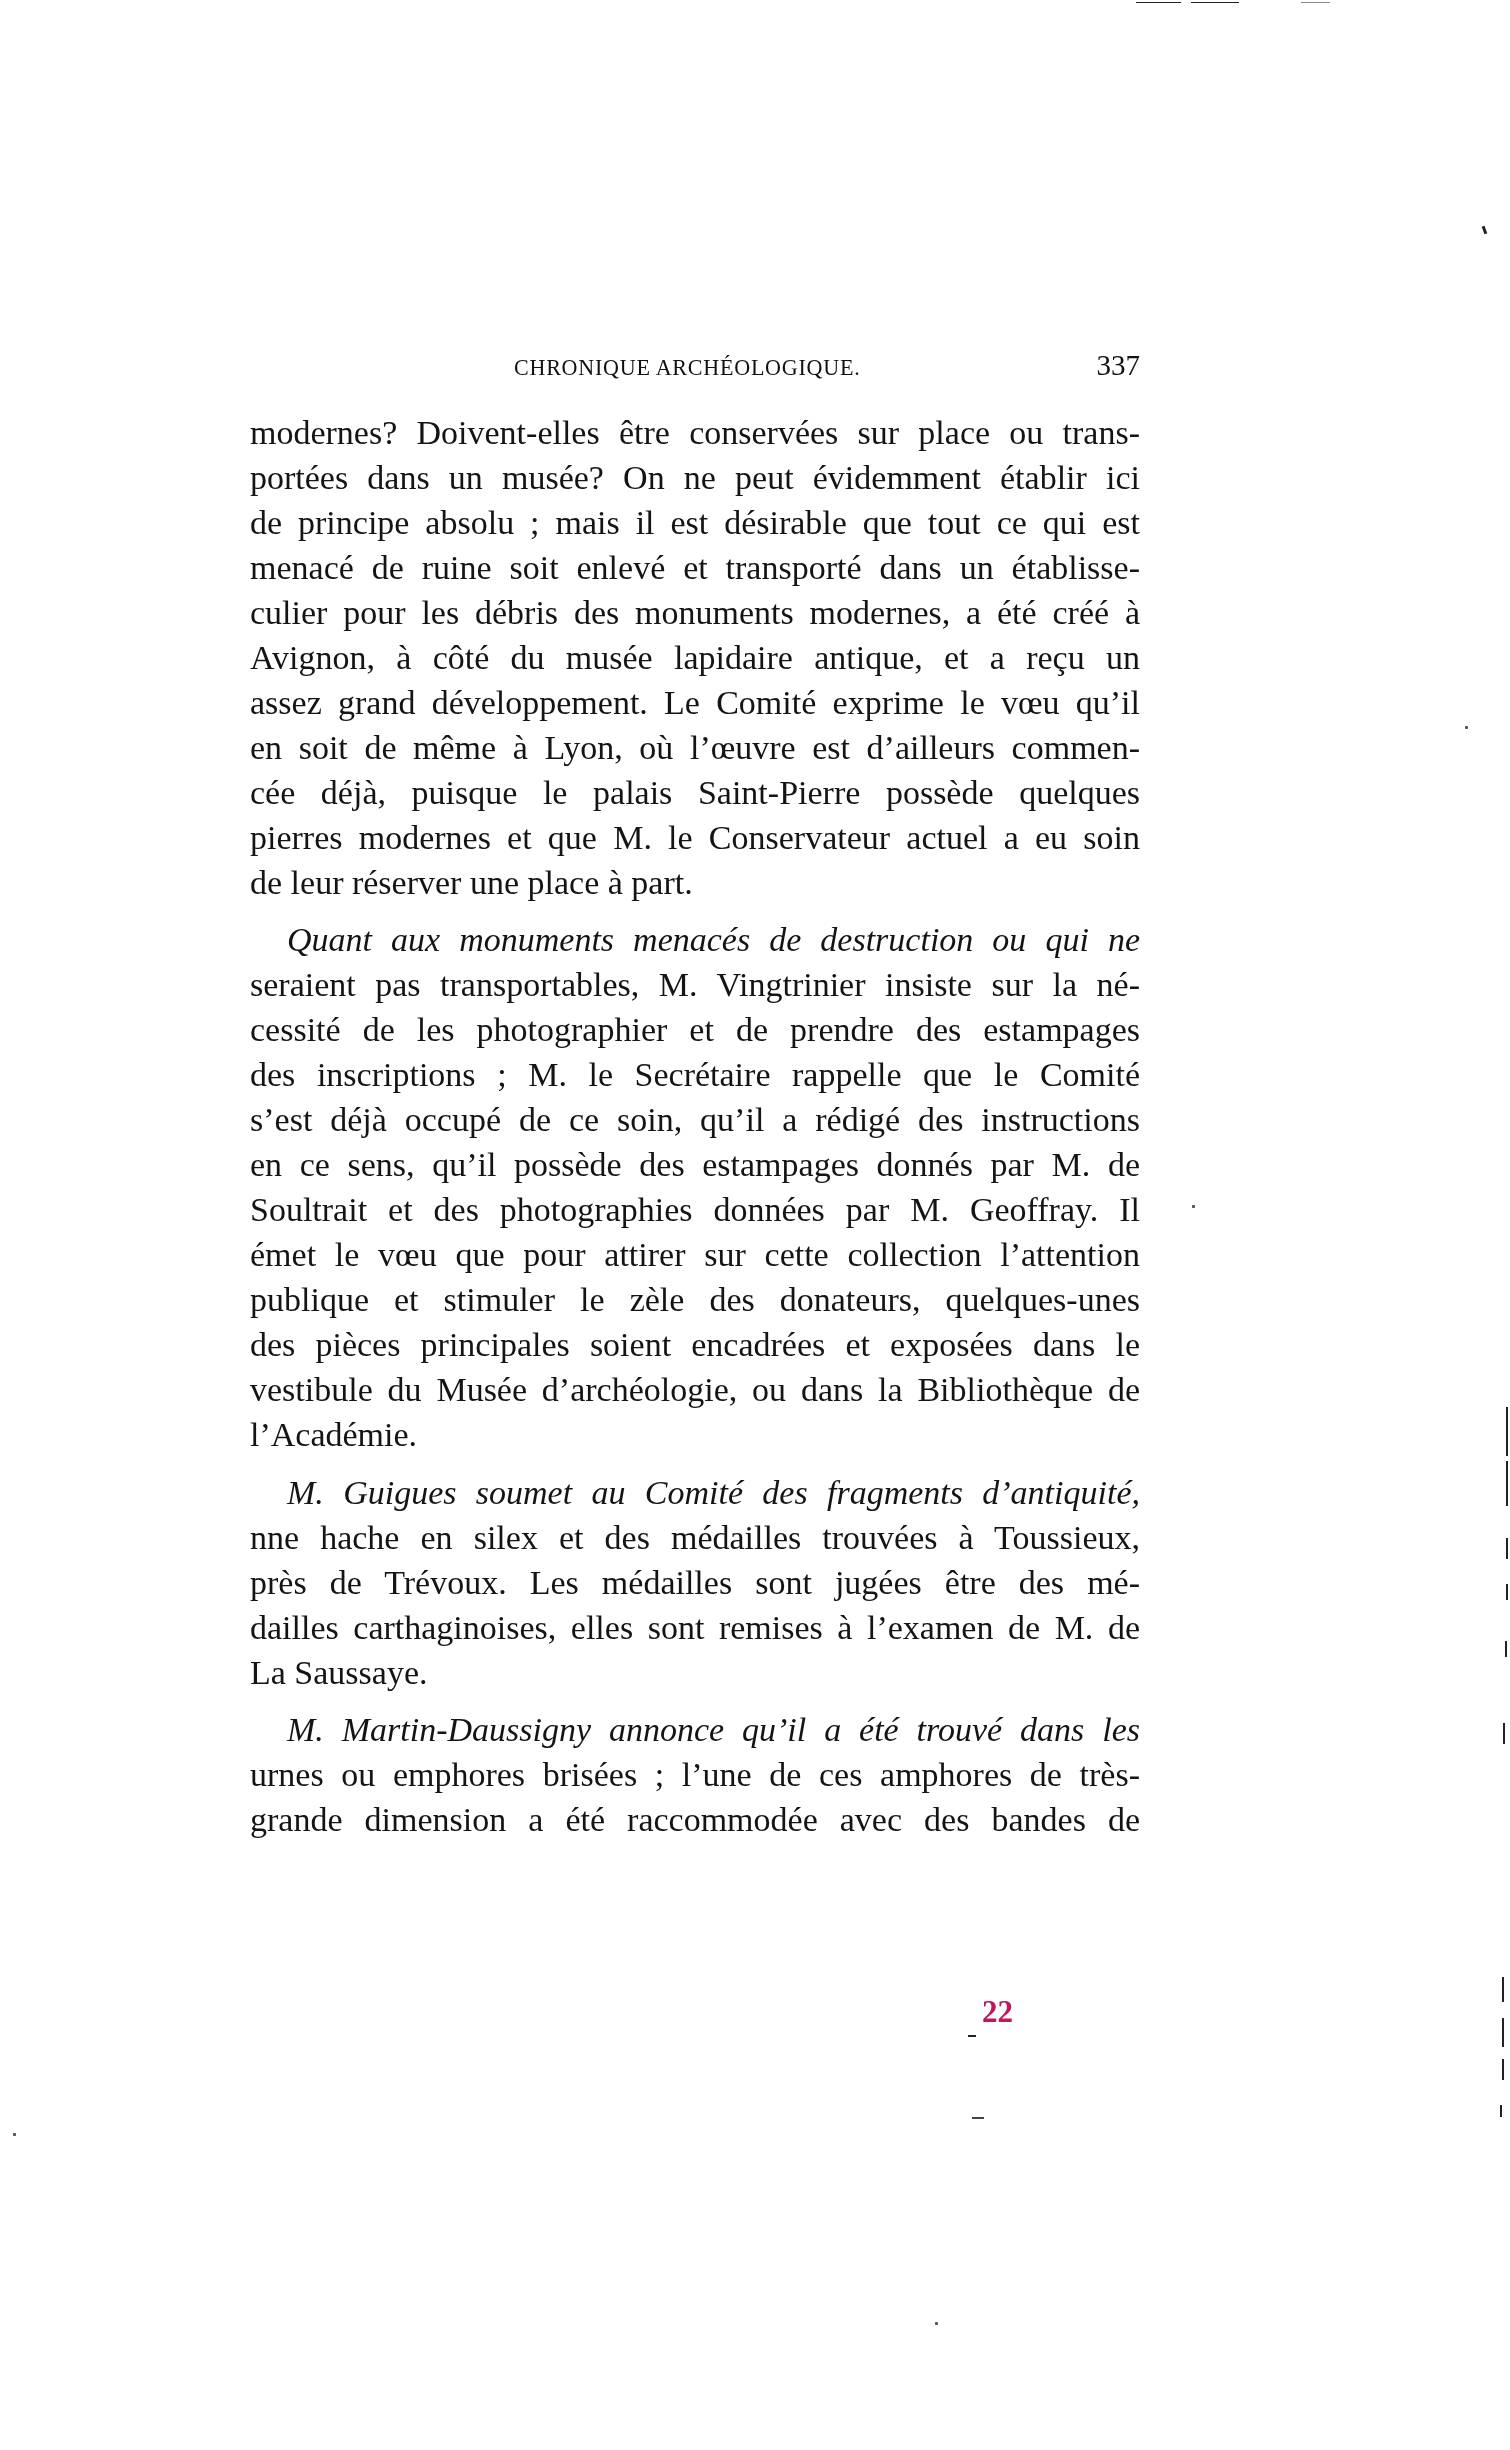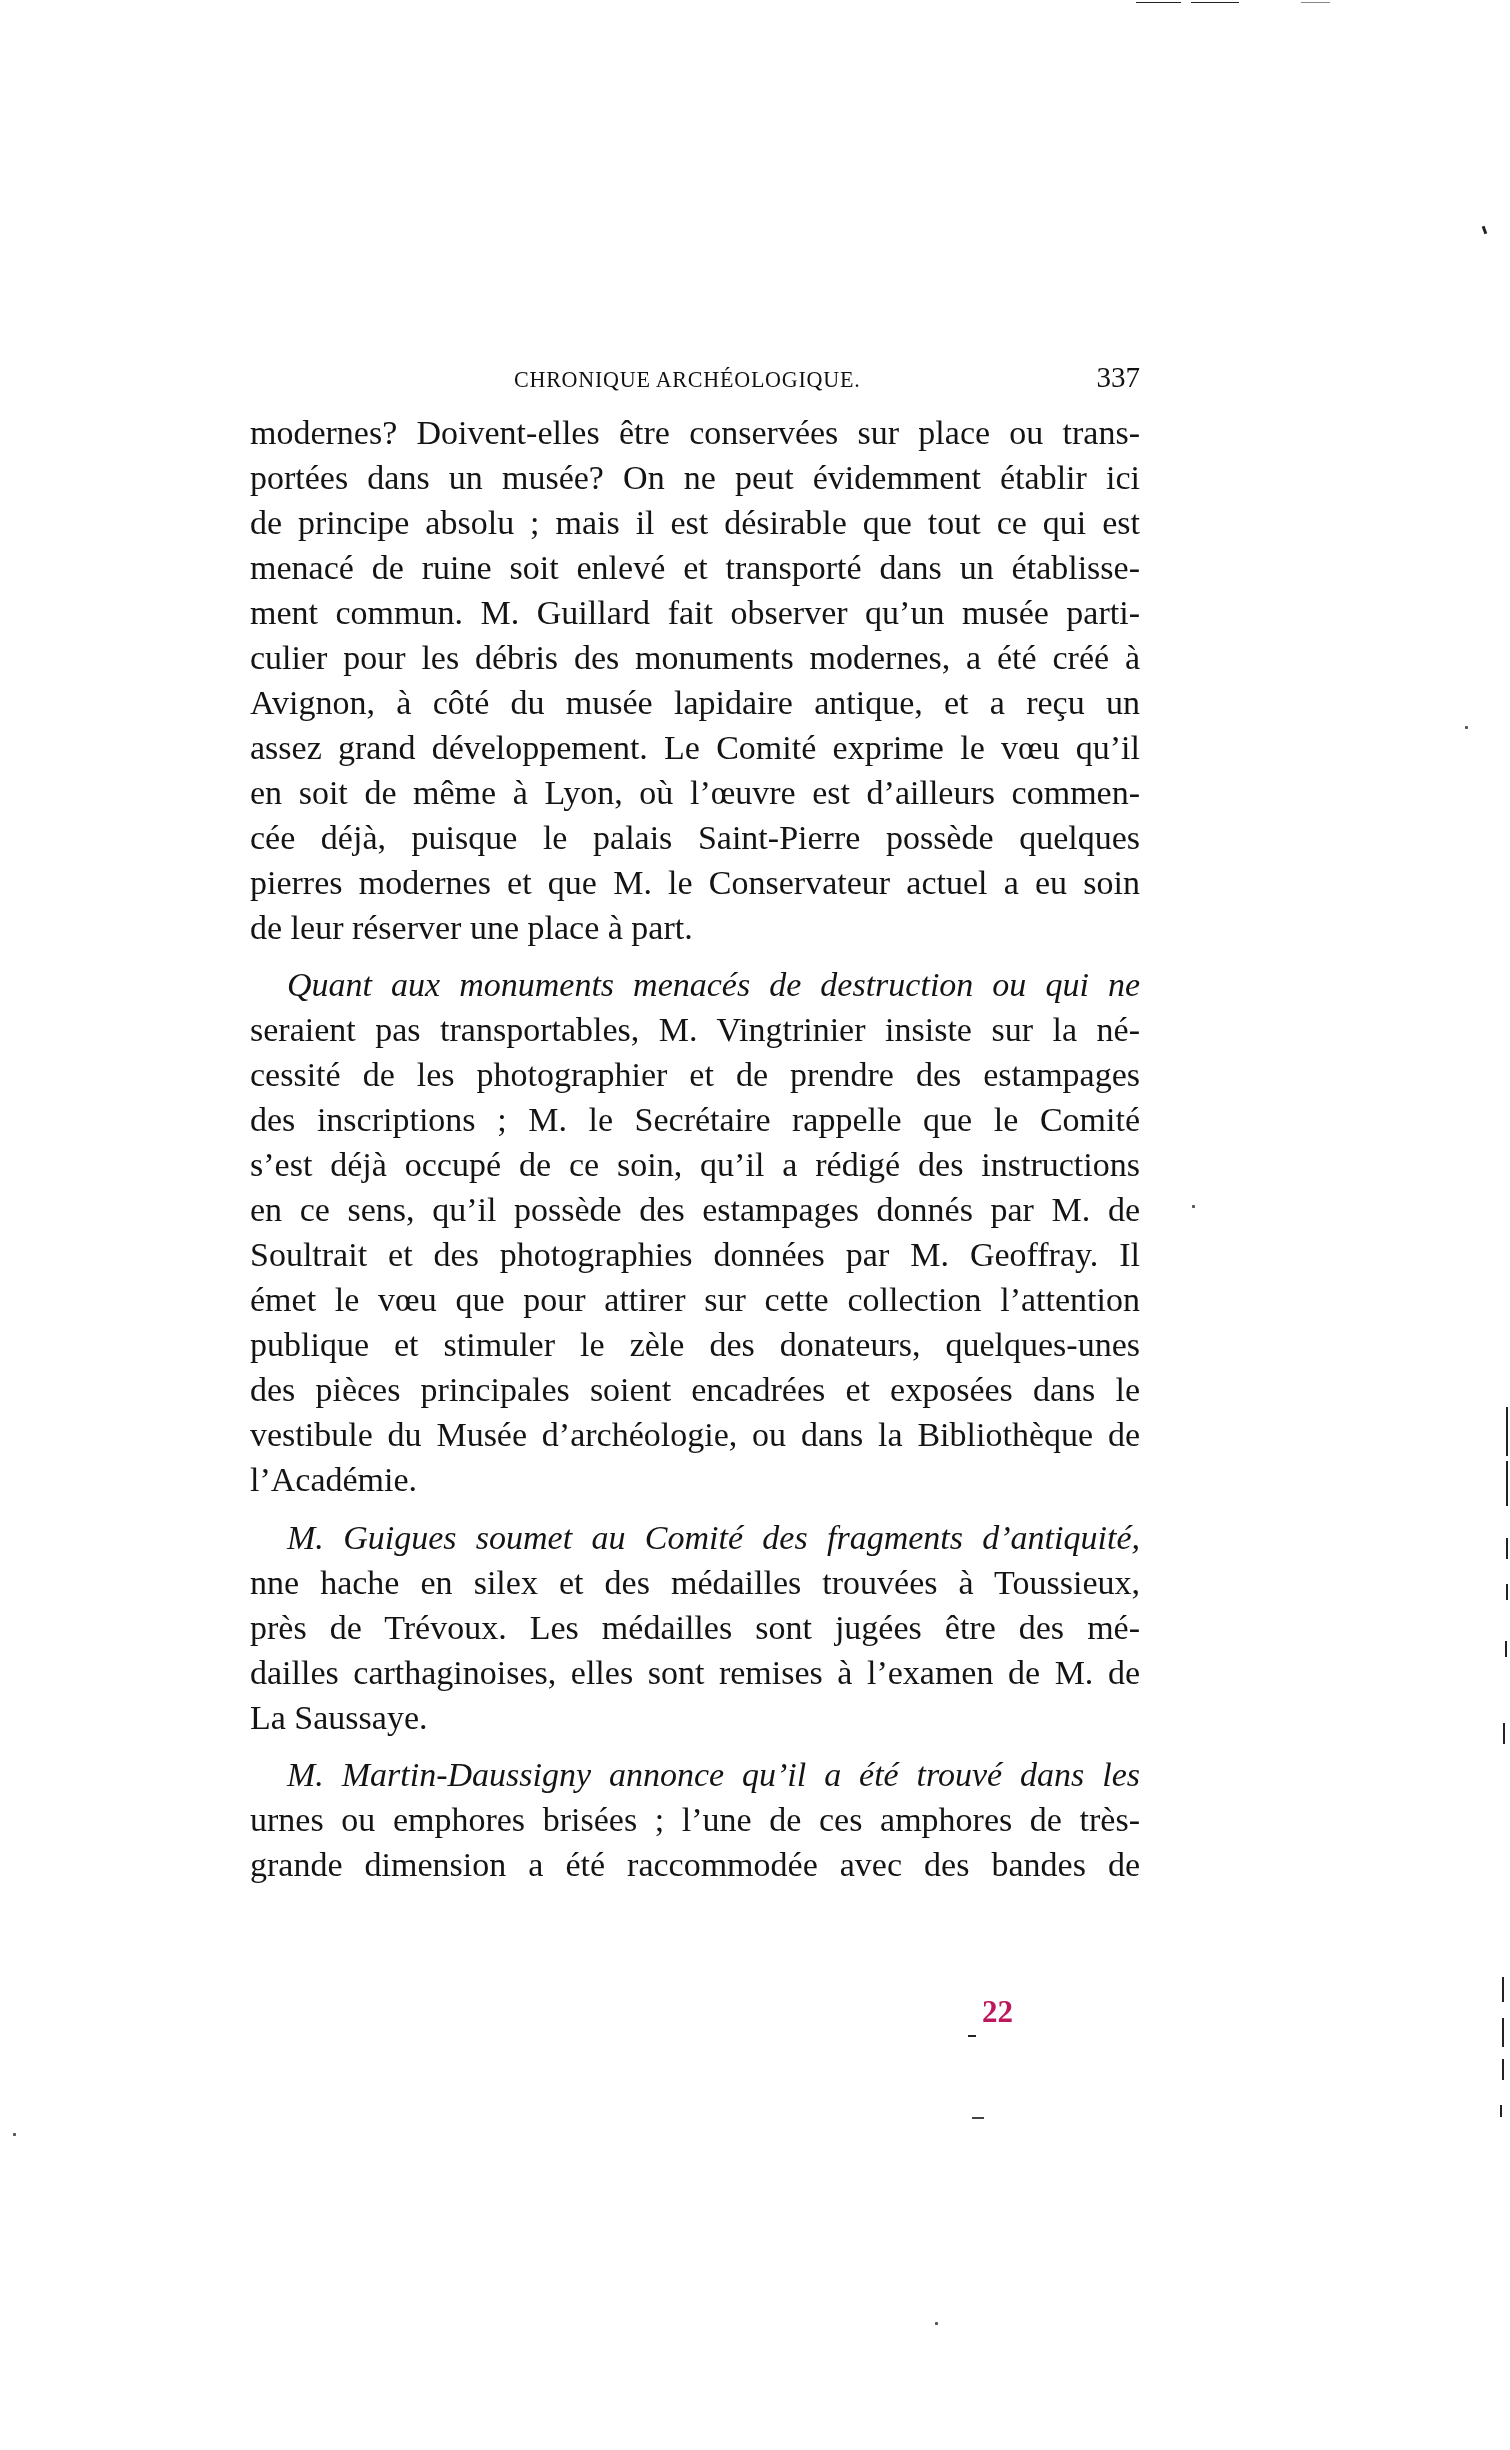--- a/index.html
+++ b/index.html
@@ -1,18 +1,18 @@
 <!DOCTYPE html>
 <html style="font-size:13px"><head>
 <meta charset="utf-8">
 <style>
   html, body { margin: 0; padding: 0; background: #ffffff; }
   body { width: 1511px; height: 2450px; position: relative; overflow: hidden; }
   .page { position: absolute; left: 0; top: 0; width: 1511px; height: 2450px; background: #ffffff; }
-  .running-head { position: absolute; left: 250px; top: 361px; width: 890px; height: 41px;
+  .running-head { position: absolute; left: 250px; top: 349px; width: 890px; height: 41px;
     font-family: "Liberation Serif", serif; color: #111; }
   .running-title { position: absolute; left: 264px; top: 4.9px; font-size: 24px; letter-spacing: 0.8px;
     font-variant: small-caps; transform: scaleX(0.92); transform-origin: left center; }
   .folio { position: absolute; right: 0; top: 0; font-size: 29px; }
   .body-text { position: absolute; left: 250px; top: 410px; width: 890px;
     font-family: "Liberation Serif", serif; font-size: 34px; color: #141414; }
   .line { display: block; height: 45px; line-height: 45px; text-align: justify; text-align-last: justify; white-space: normal; overflow: visible; }
   .line.last { text-align-last: left; }
   .line.indent { padding-left: 37px; font-style: italic; }
   .para-gap { height: 12.3px; }
@@ -30,21 +30,20 @@
     <span class="running-title">CHRONIQUE ARCHÉOLOGIQUE.</span>
     <span class="folio">337</span>
   </div>
 
   <div class="body-text" id="body-text">
       <div>
         <span class="line">modernes? Doivent-elles être conservées sur place ou trans-</span>
         <span class="line">portées dans un musée? On ne peut évidemment établir ici</span>
         <span class="line">de principe absolu ; mais il est désirable que tout ce qui est</span>
         <span class="line">menacé de ruine soit enlevé et transporté dans un établisse-</span>
-        <span class="line">ment commun. M. Guillard fait observer qu’un musée parti-</span>
         <span class="line">culier pour les débris des monuments modernes, a été créé à</span>
         <span class="line">Avignon, à côté du musée lapidaire antique, et a reçu un</span>
         <span class="line">assez grand développement. Le Comité exprime le vœu qu’il</span>
         <span class="line">en soit de même à Lyon, où l’œuvre est d’ailleurs commen-</span>
         <span class="line">cée déjà, puisque le palais Saint-Pierre possède quelques</span>
         <span class="line">pierres modernes et que M. le Conservateur actuel a eu soin</span>
         <span class="line last">de leur réserver une place à part.</span>
       </div>
       <div class="para-gap"></div>
       <div>

